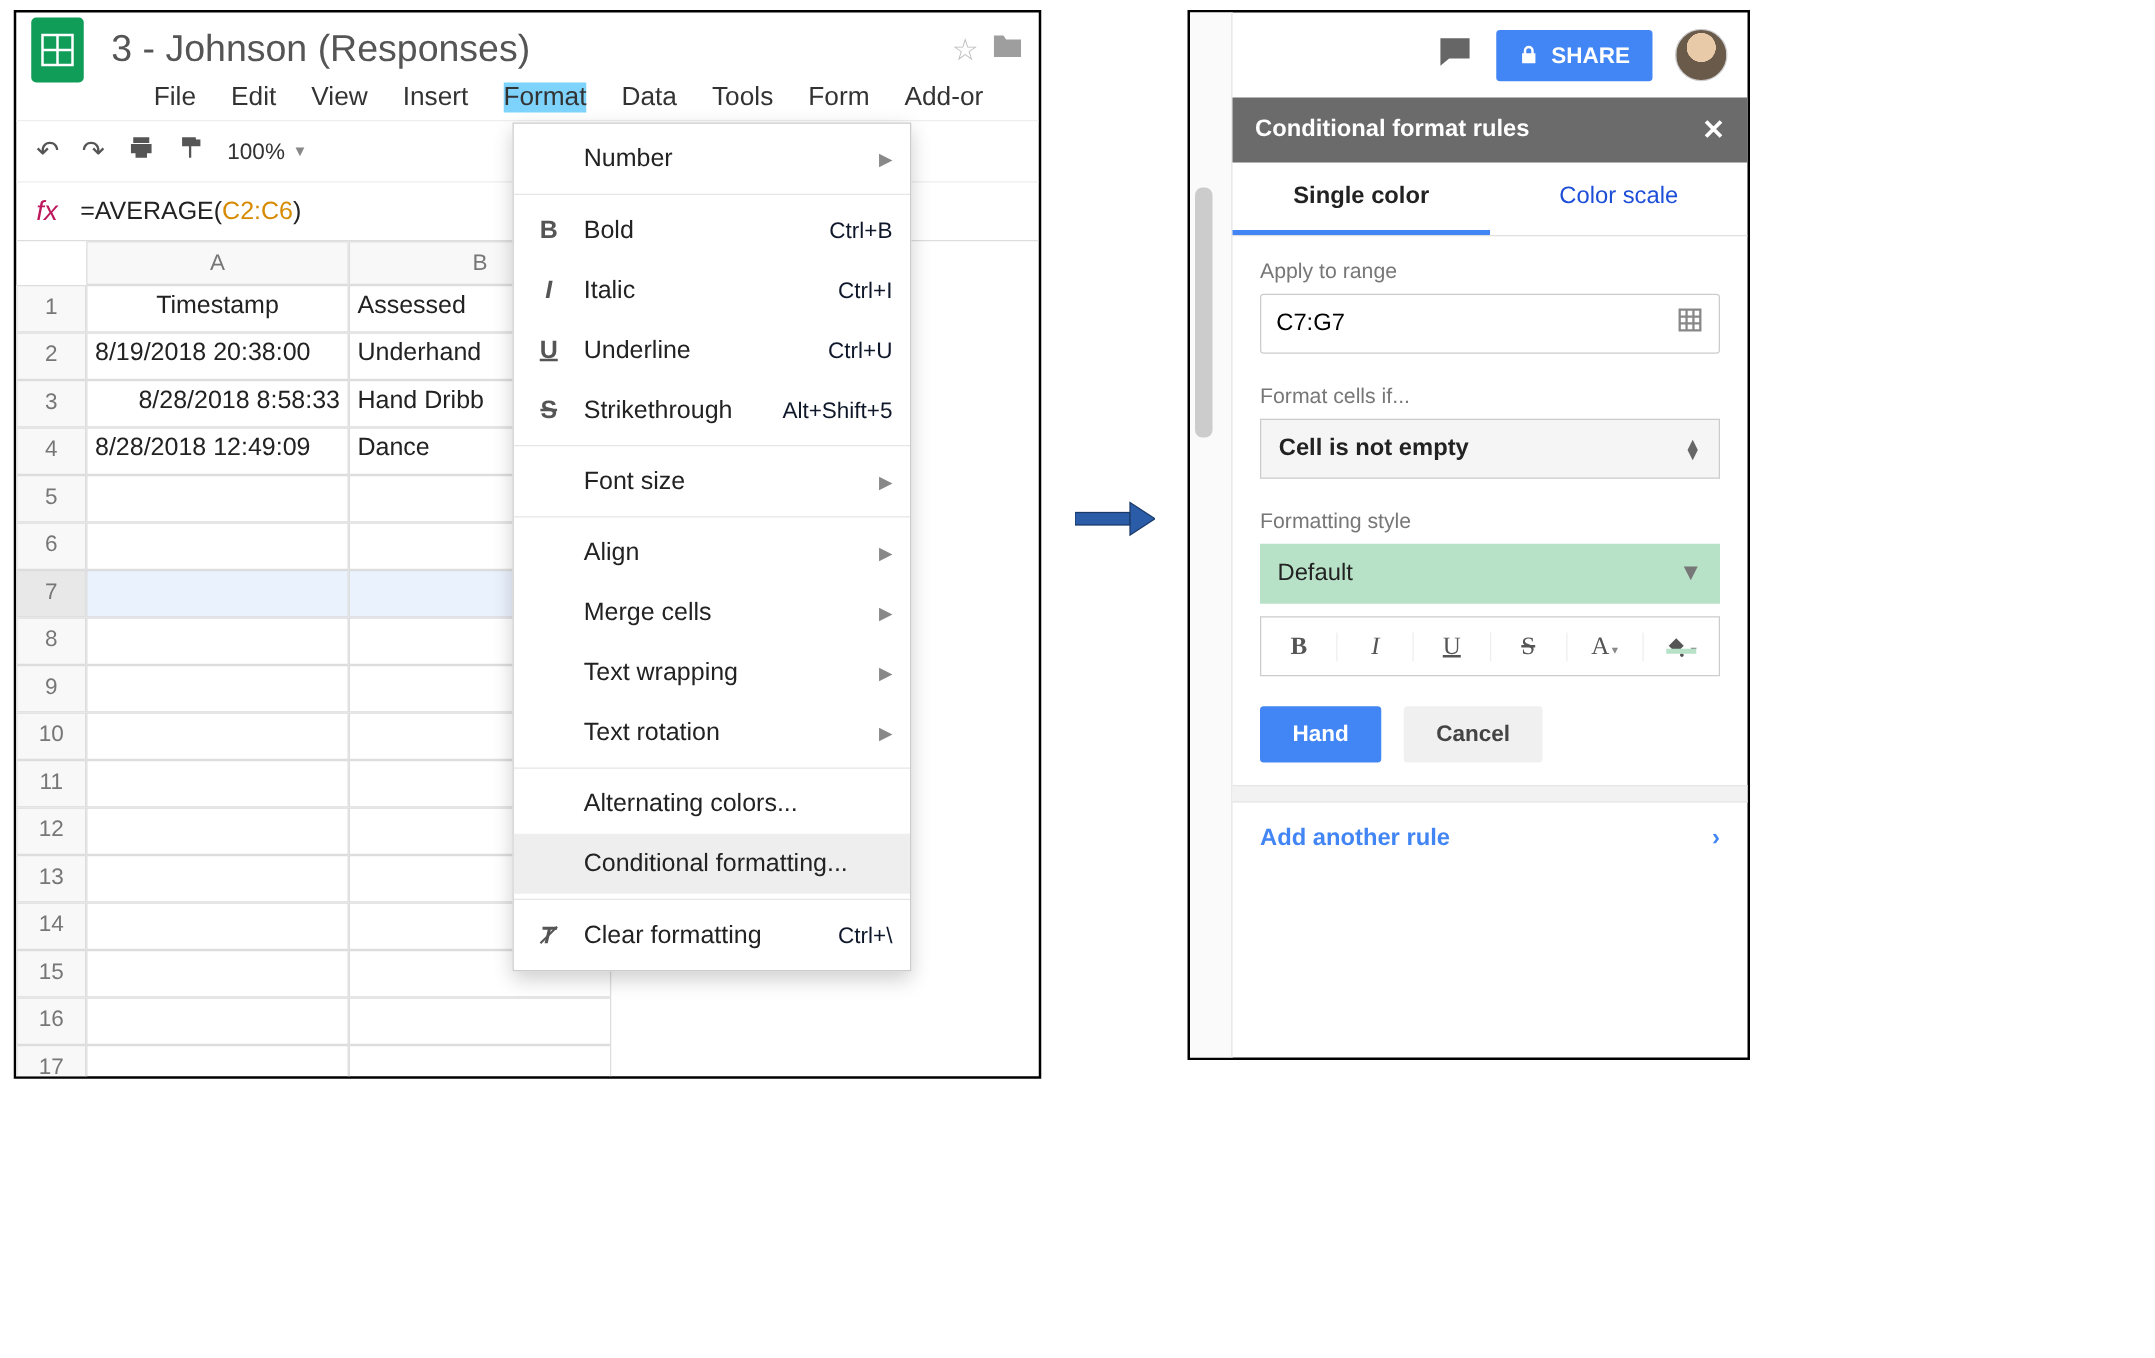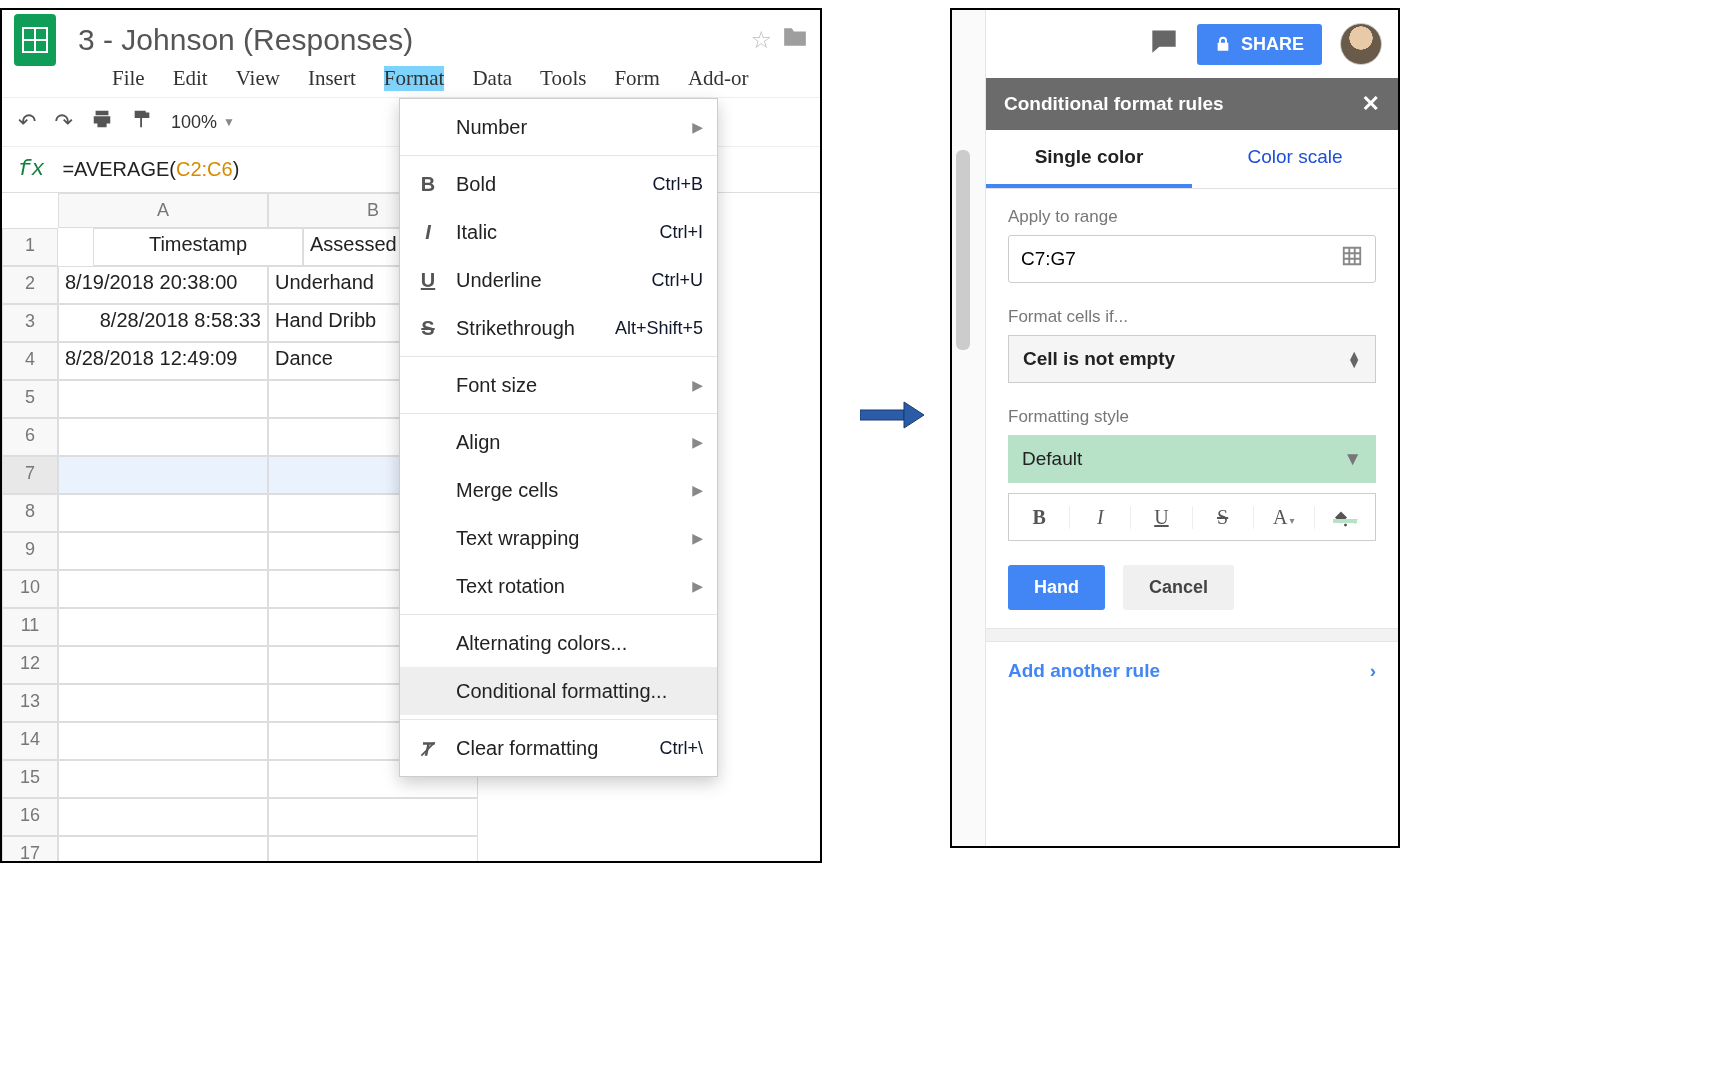--- a/index.html
+++ b/index.html
@@ -1,59 +1,59 @@
 <!DOCTYPE html>
 <html><head>
 <meta charset="utf-8">
 <style>
   * { box-sizing: border-box; margin: 0; padding: 0; }
   body { font-family: Arial, "Helvetica Neue", sans-serif; background: #fff; color: #222; font-size: 18px; }
   .stage { position: relative; width: 1724px; height: 1086px; }
 
   
   .left-panel {
-    position: absolute; left: 0; top: 8px; width: 822px; height: 855px;
+    position: absolute; left: 11px; top: 8px; width: 822px; height: 855px;
     border: 2px solid #000; background: #fff; overflow: hidden;
   }
   .titlebar { display: flex; align-items: center; padding: 8px 12px 0 12px; height: 52px; }
   .sheets-icon {
     width: 42px; height: 52px; background: #0f9d58; border-radius: 4px;
     display: flex; align-items: center; justify-content: center; flex-shrink: 0;
   }
   .sheets-icon-inner {
     width: 26px; height: 26px; background: #fff;
     display: grid; grid-template-columns: 1fr 1fr; grid-template-rows: 1fr 1fr; gap: 2px; padding: 2px;
   }
   .sheets-icon-inner div { background: #0f9d58; }
   .doc-title { font-size: 30px; color: #555; margin-left: 22px; flex: 1; white-space: nowrap; }
   .star-icon, .folder-icon { color: #bbb; margin-left: 10px; font-size: 24px; }
 
-  .menubar { display: flex; padding: 4px 16px 6px 110px; gap: 28px; font-size: 21px; color: #333; font-family: Liberation Serif, serif; }
+  .menubar { display: flex; padding: 4px 16px 6px 110px; gap: 28px; font-size: 21px; color: #333; }
   .menubar .mitem { cursor: pointer; }
   .menubar .mitem.open { background: #7dd3fc; position: relative; z-index: 20; }
 
   .toolbar { display: flex; align-items: center; gap: 18px; padding: 10px 16px; border-top: 1px solid #eee; border-bottom: 1px solid #eee; color: #555; }
   .toolbar .tbtn { font-size: 22px; cursor: pointer; }
   .zoom { display:flex; align-items:center; gap:6px; font-size:18px; color:#333;}
   .zoom .caret { font-size:12px; color:#888;}
 
   .formula-bar { display: flex; align-items: center; gap: 18px; padding: 10px 16px; border-bottom: 1px solid #ddd; font-size: 20px; }
-  .fx { font-style: italic; color: #15803d; font-family: Liberation Mono, monospace; font-size: 22px; }
+  .fx { font-style: italic; color: #be185d; font-family: Liberation Sans, sans-serif; font-size: 22px; }
   .formula { }
   .formula .fn { color: #222; }
   .formula .ref { color: #d68a00; }
 
   
   .grid { position: relative; }
   .col-headers { display:flex; margin-left: 56px; }
   .col-header { width: 210px; text-align:center; color:#777; font-size:18px; padding:6px 0; border:1px solid #ddd; background:#f8f8f8;}
   .row { display:flex; height:38px; }
   .row-header { width:56px; text-align:center; color:#777; font-size:18px; padding:6px 0; border:1px solid #ddd; background:#f8f8f8;}
   .cell { width:210px; border:1px solid #ddd; padding:4px 6px; font-size:20px; white-space:nowrap; overflow:hidden; }
-  .cell.center { text-align:center;margin-left:35px; }
+  .cell.center { text-align:center; }
   .cell.right { text-align:right; }
   .row.sel .cell { background:#eaf2fd; }
   .row.sel .cell.last { border-right:2px solid #4a90e2; }
   .row.sel .row-header { background:#e8e8e8; }
 
   
   .format-menu {
     position:absolute; left:397px; top:88px; width:319px; background:#fff;
     border:1px solid #ccc; box-shadow: 0 6px 16px rgba(0,0,0,0.2); z-index:15; font-size:20px;
     padding: 4px 0;

